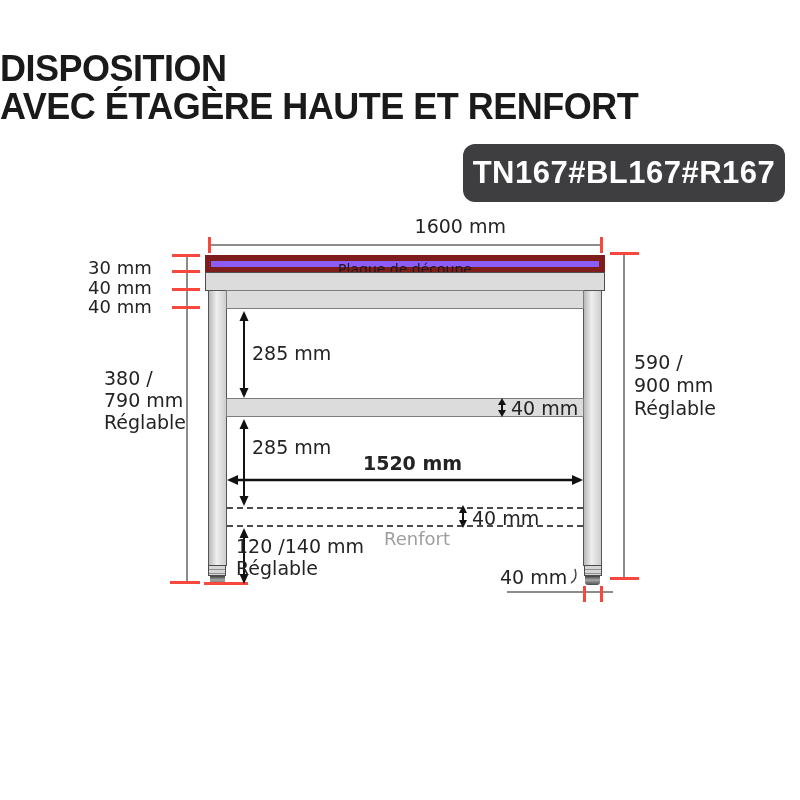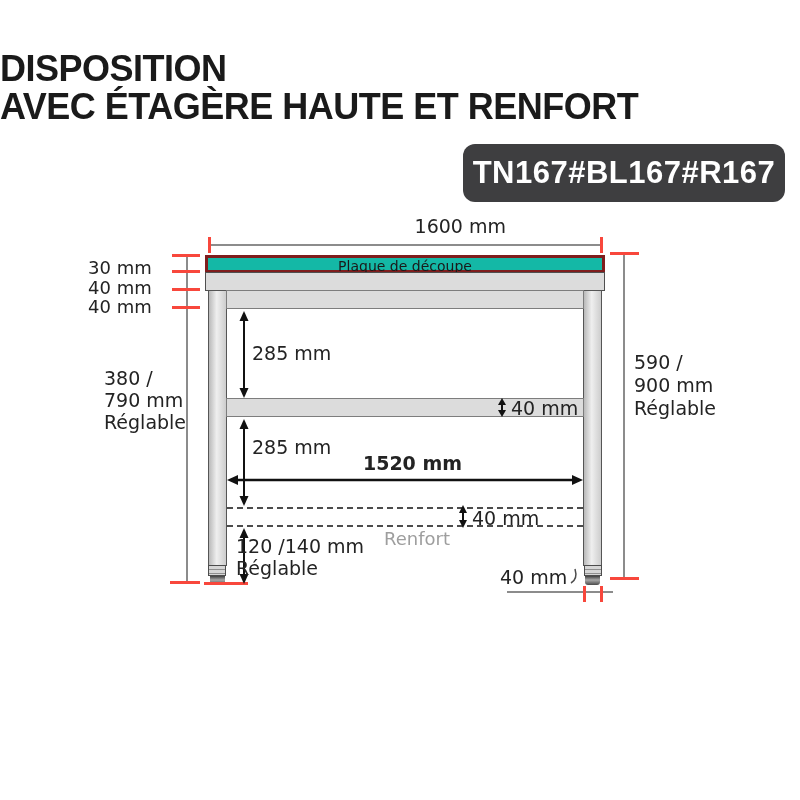--- a/index.html
+++ b/index.html
@@ -13,21 +13,21 @@
          font-size:36px;line-height:38px;letter-spacing:-0.5px;color:#1a1a1a;}
 
   
   .badge{left:463px;top:144px;width:322px;height:58px;background:#3e3e40;border-radius:12px;
          display:flex;align-items:center;justify-content:center;
          font-family:"Liberation Sans",sans-serif;font-weight:bold;font-size:31px;color:#ffffff;
          letter-spacing:0.5px;}
 
   
   .steel{background:#dcdcdc;border:1px solid #4f4f4f;box-sizing:border-box;}
-  .plaque{left:205px;top:255px;width:400px;height:18px;background:#14b8a6;border:3px solid #7f1d1d;
+  .plaque{left:205px;top:255px;width:400px;height:18px;background:#8b5cf6;border:6px solid #7f1d1d;
           box-sizing:border-box;text-align:center;font-size:14px;line-height:16px;color:#1a1a1a;}
   .worktop{left:205px;top:272px;width:400px;height:19px;}
   .rail{left:226px;top:290px;width:358px;height:19px;border:1px solid #7d7d7d;}
   .shelf{left:226px;top:398px;width:358px;height:19px;border:1px solid #7d7d7d;}
   .leg{top:290px;width:19px;height:276px;border:1px solid #555;box-sizing:border-box;
        background:linear-gradient(90deg,#b9b9b9,#efefef 45%,#cdcdcd);}
   .leg.left{left:208px;} .leg.right{left:583px;}
   .foot-upper{top:565px;width:18px;height:11px;box-sizing:border-box;border:1px solid #4c4c4c;
        background:repeating-linear-gradient(180deg,#d6d6d6 0 3px,#8f8f8f 3px 4px);}
   .foot-upper.left{left:208px;} .foot-upper.right{left:584px;}

